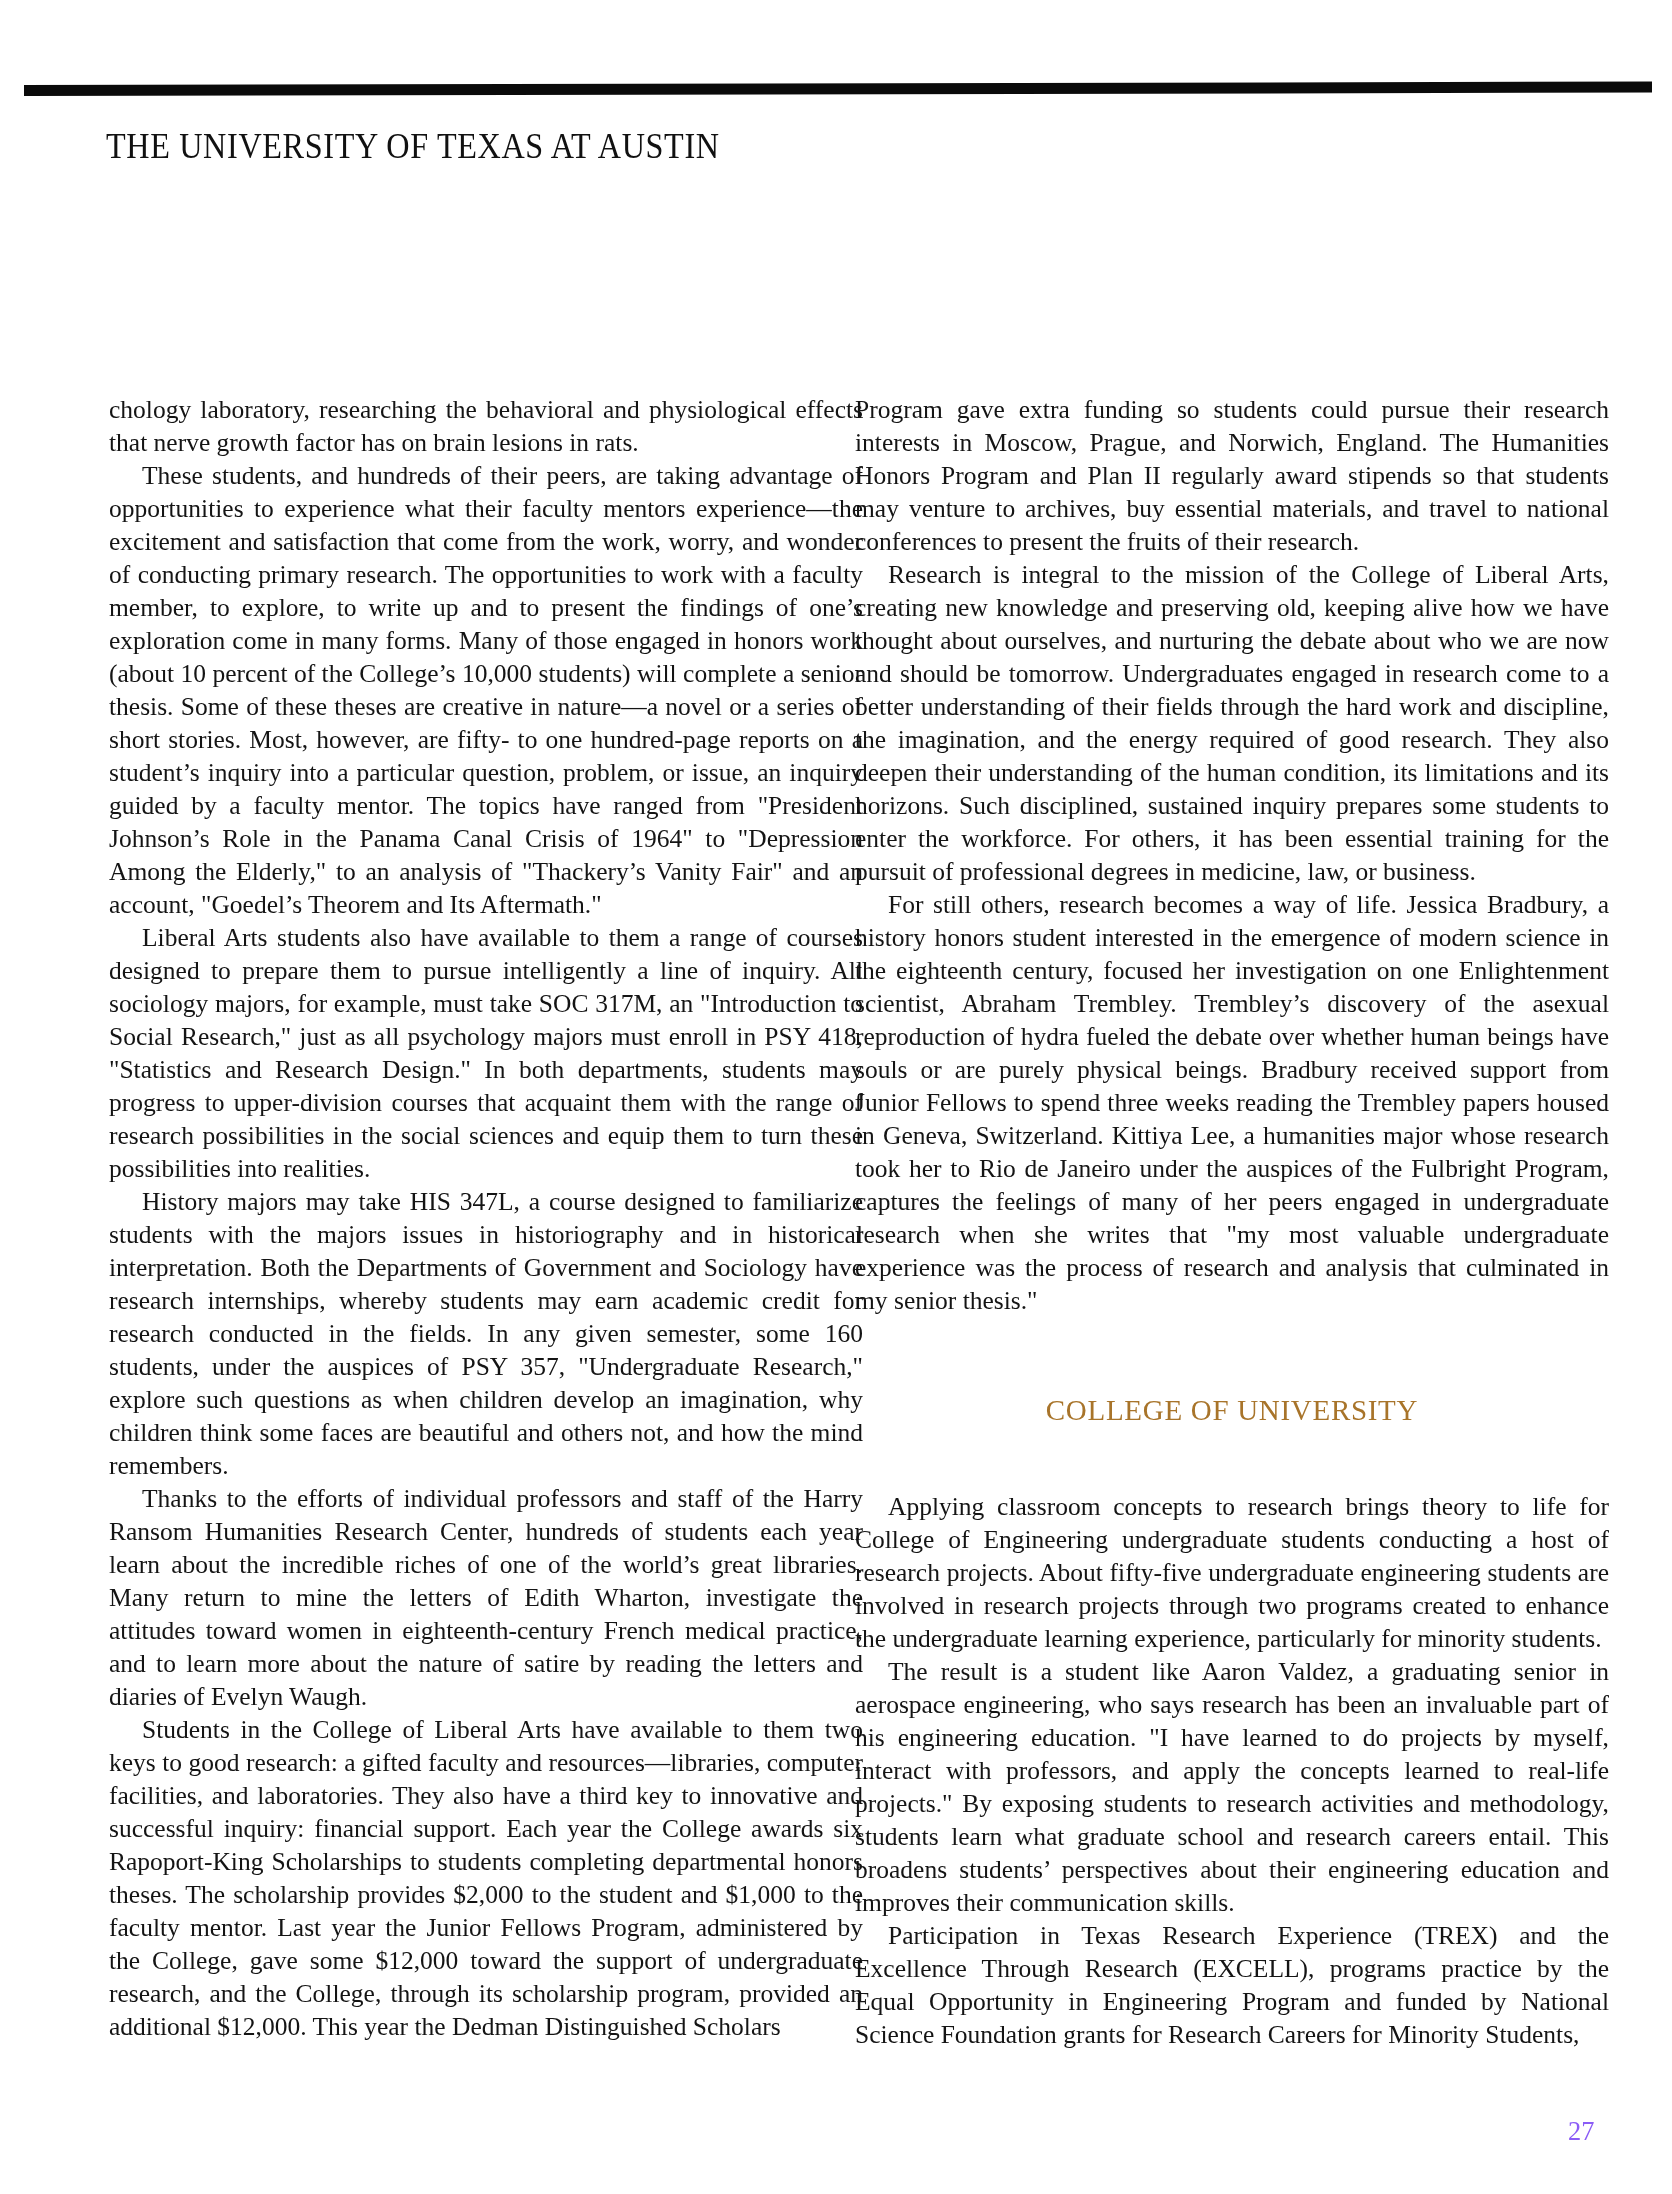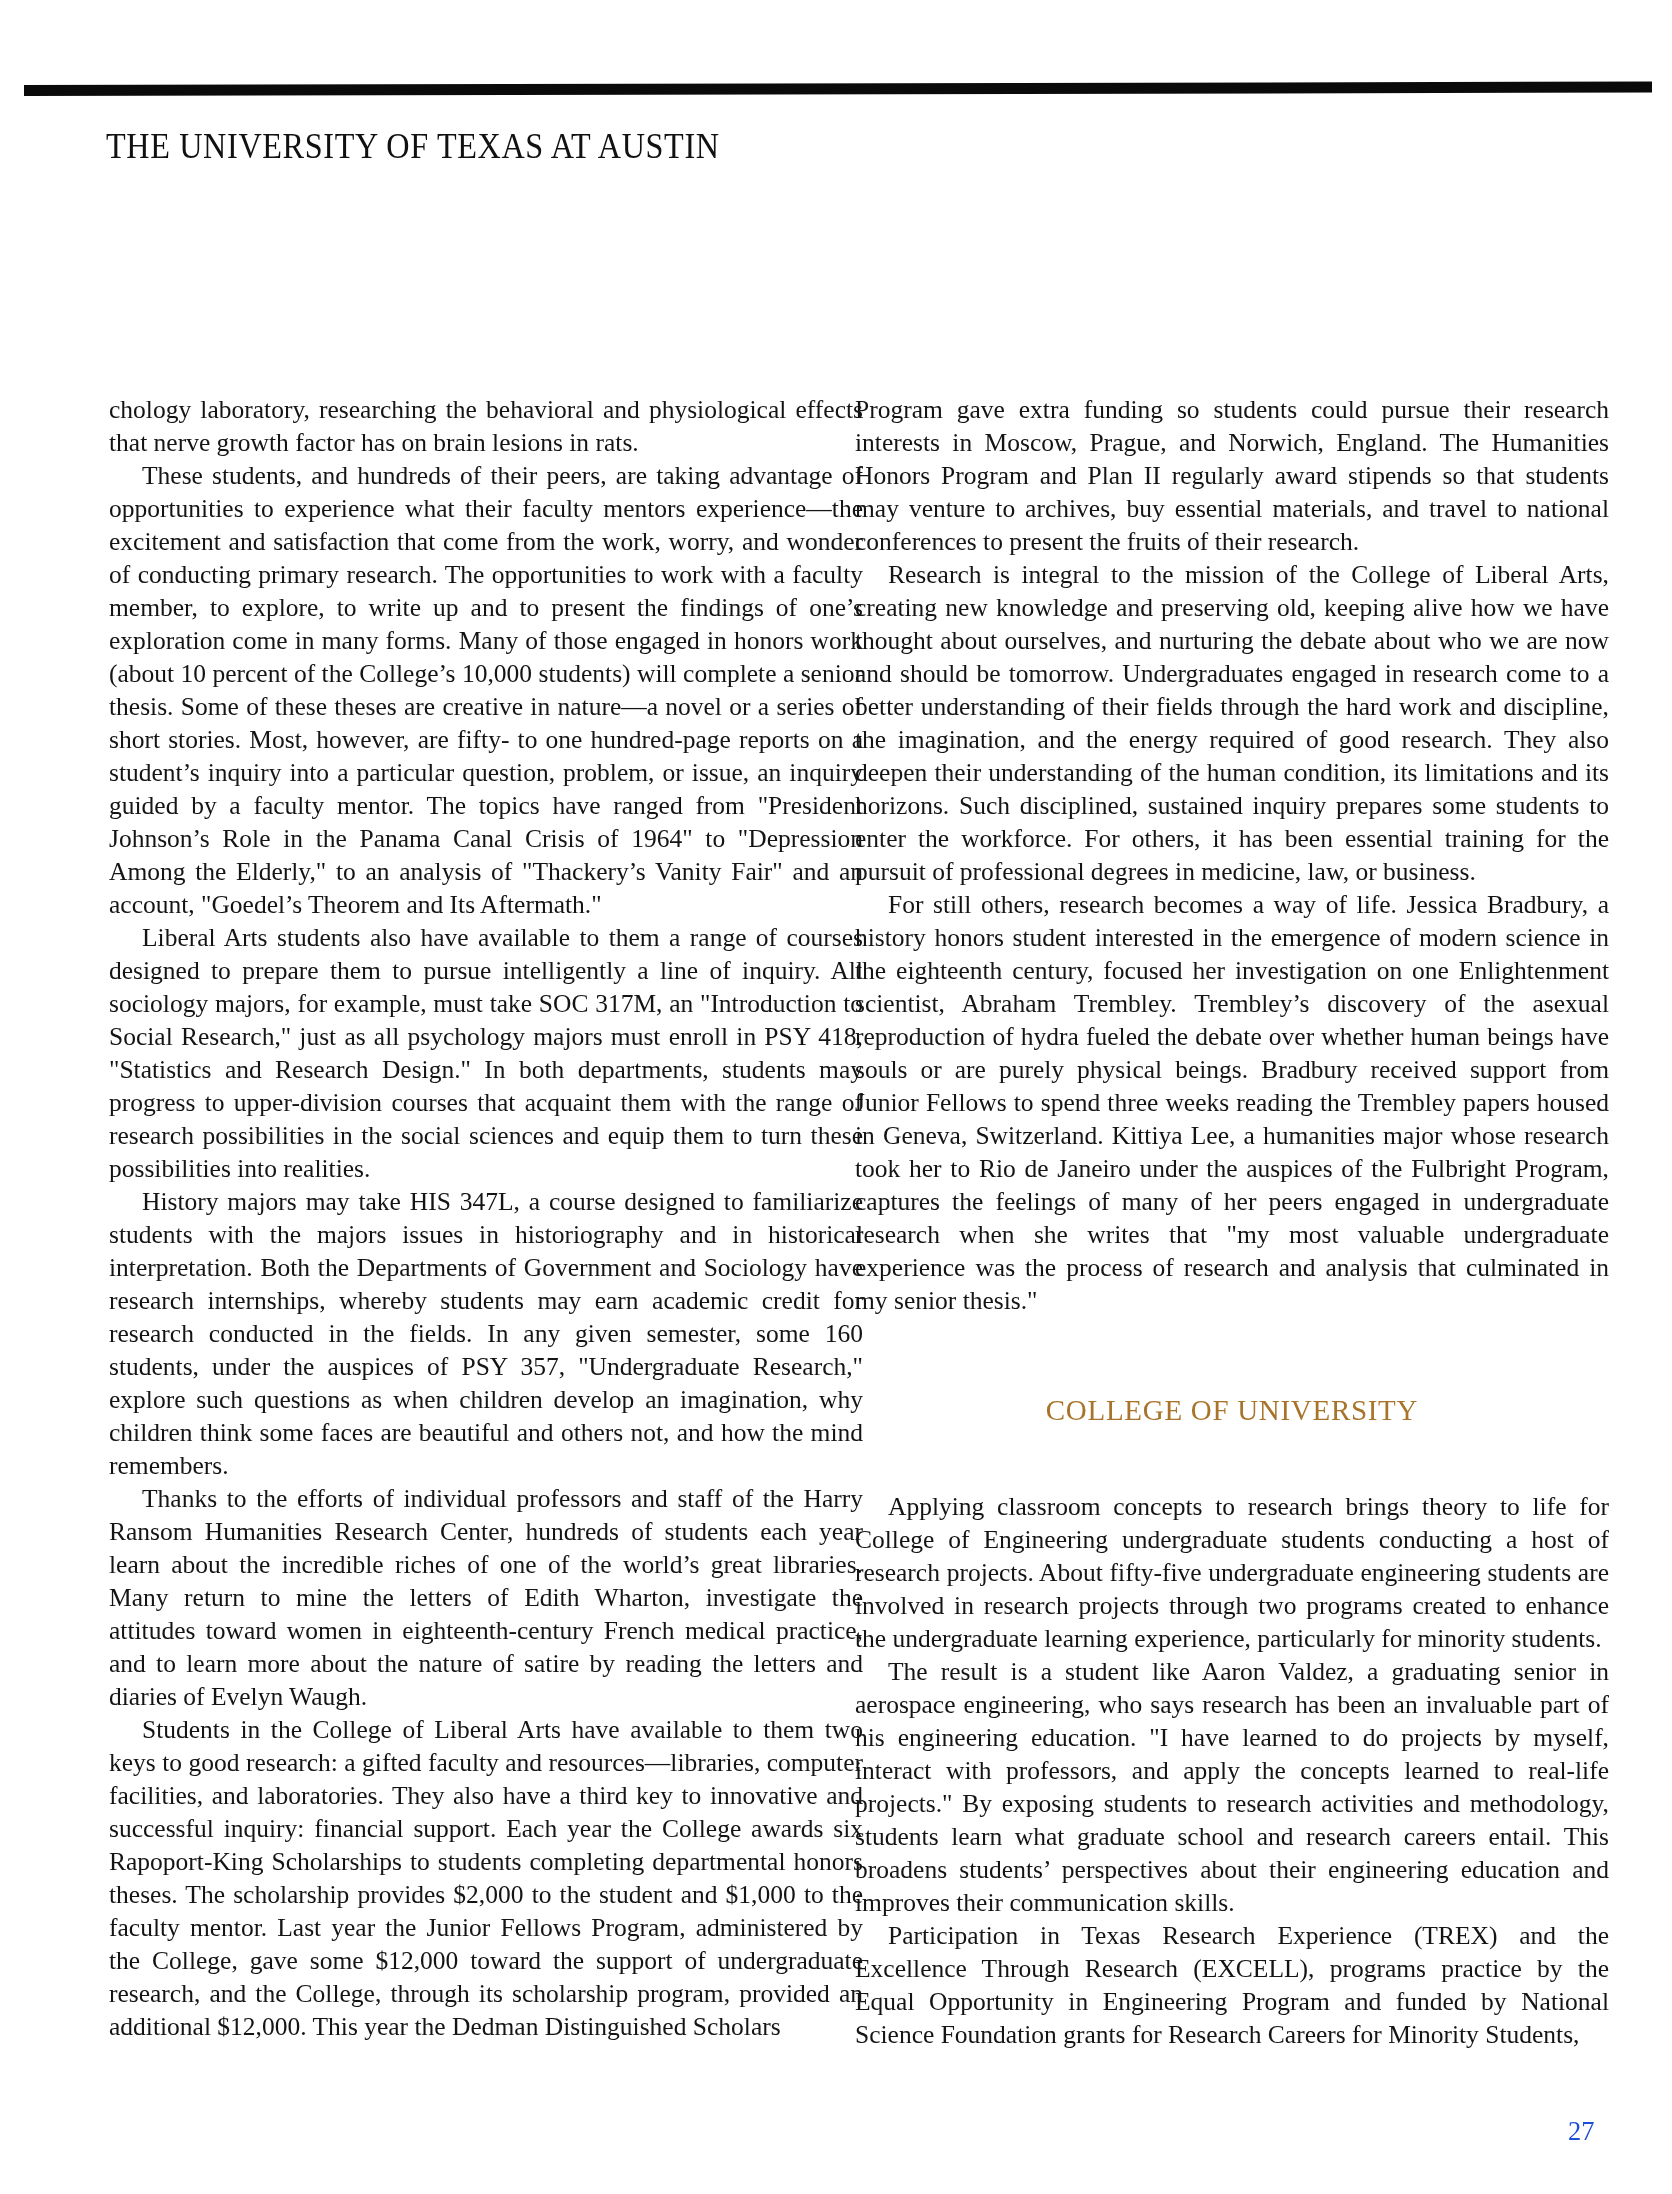--- a/index.html
+++ b/index.html
@@ -22,21 +22,21 @@
     }
     .col-left { left: 109px; }
     .col-right { left: 855px; }
     .column p { margin: 0; text-indent: 33px; text-align: justify; text-align-last: left; }
     .column p.cont { text-indent: 0; }
     .section-head {
       text-align: center; font-size: 29px; letter-spacing: 0.7px; color: #a8742a;
       margin: 77px 0 63px 0; line-height: 33px;
     }
     .page-number {
-      position: absolute; left: 1568px; top: 2116px; font-size: 26.4px; color: #1d4ed8;
+      position: absolute; left: 1568px; top: 2116px; font-size: 26.4px; color: #8b5cf6;
     }
   </style>
 </head>
 <body>
 
 <div class="top-rule"></div>
 <div class="running-head">THE UNIVERSITY OF TEXAS AT AUSTIN</div>
 
 <div class="column col-left">
   <p class="cont">chology laboratory, researching the behavioral and physiological effects that nerve growth factor has on brain lesions in rats.</p>

